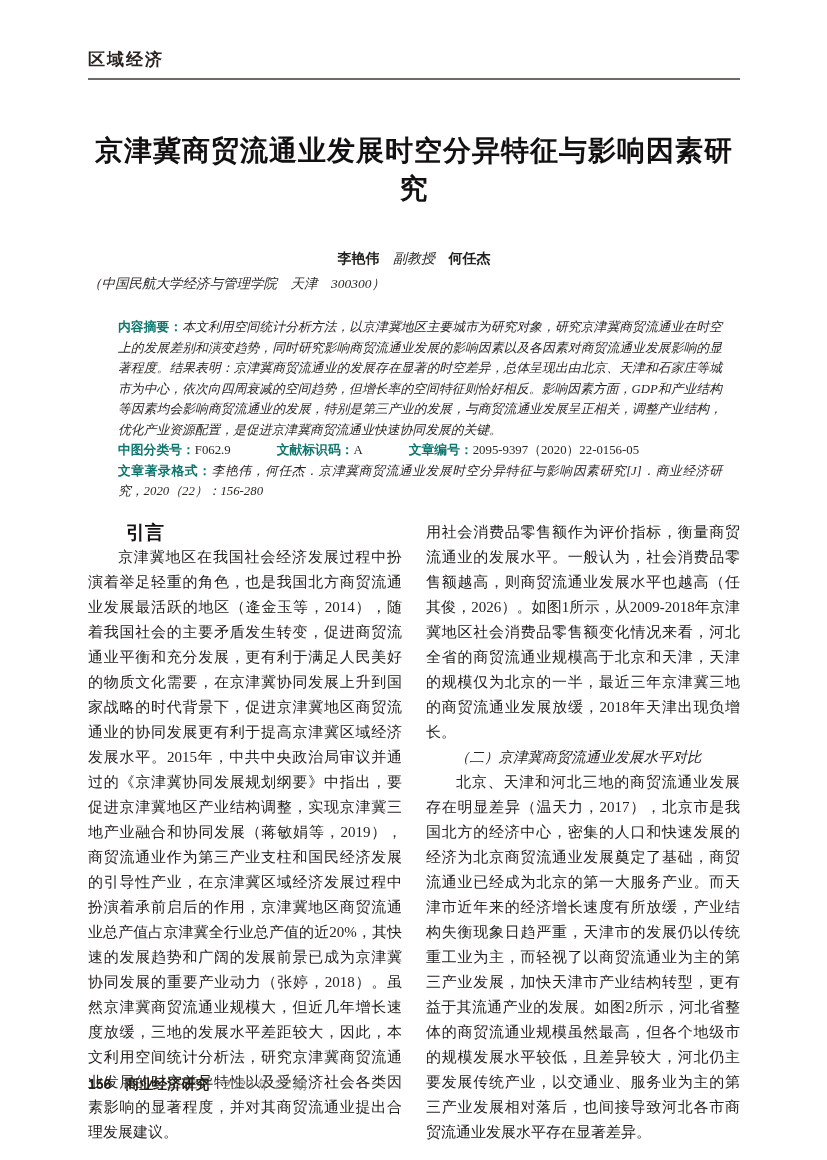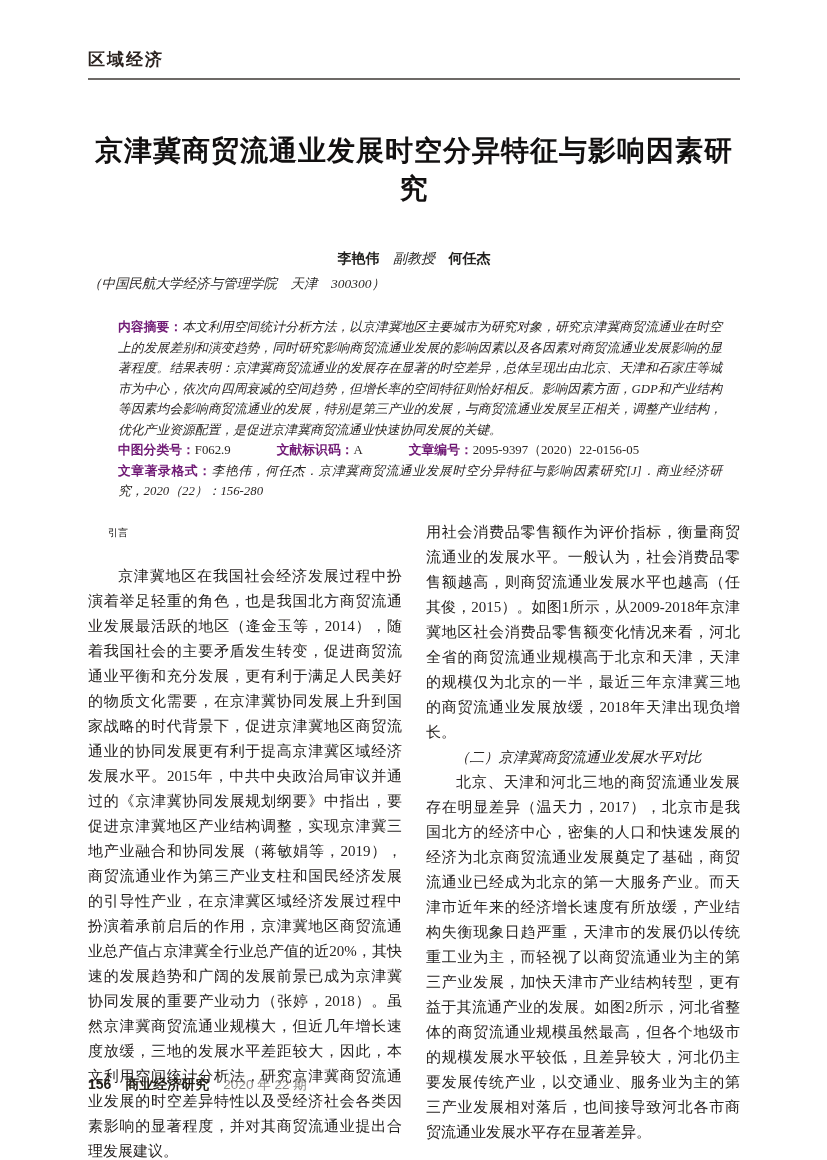--- a/index.html
+++ b/index.html
@@ -36,36 +36,36 @@
   }
   
   .meta{
     margin:24px 0 0 30px;
     width:604px;
     font-size:12.8px;line-height:20.5px;color:#2a2624;
   }
   .meta p{margin:0;text-align:justify;}
   .meta .lbl{
     font-family:"Liberation Sans","DejaVu Sans",sans-serif;
-    font-weight:bold;font-style:normal;color:#701a75;
+    font-weight:bold;font-style:normal;color:#0f766e;
   }
   .kai{font-style:italic;}
   .clcrow .pair{display:inline-block;margin-right:46px;}
   .clcrow .pair:last-child{margin-right:0;}
   
   .columns{
     display:flex;gap:24px;margin-top:18px;
   }
   .col{width:314px;font-size:15px;line-height:25px;text-align:justify;}
   .col p{margin:0;}
   .indent{text-indent:2em;}
   .h-intro{
     font-family:"Liberation Sans","DejaVu Sans",sans-serif;
-    font-weight:normal;font-size:10px;color:#141210;
-    margin:0 0 19px 0;text-indent:2em;line-height:25px;
+    font-weight:bold;font-size:19px;color:#141210;
+    margin:0 0 0 0;text-indent:2em;line-height:25px;
   }
   .h-sec{
     font-family:"Liberation Sans","DejaVu Sans",sans-serif;
     font-weight:bold;font-size:15.5px;color:#141210;
     margin:12px 0 6px 0;text-indent:2em;line-height:26px;text-align:justify;
   }
   .h-sub{
     font-style:italic;font-size:14.5px;color:#262220;
     margin:2px 0 2px 0;text-indent:2em;line-height:25px;
   }
@@ -106,21 +106,21 @@
   <main class="columns">
 
     <section class="col">
       <h2 class="h-intro">引言</h2>
       <p class="indent">京津冀地区在我国社会经济发展过程中扮演着举足轻重的角色，也是我国北方商贸流通业发展最活跃的地区（逄金玉等，2014），随着我国社会的主要矛盾发生转变，促进商贸流通业平衡和充分发展，更有利于满足人民美好的物质文化需要，在京津冀协同发展上升到国家战略的时代背景下，促进京津冀地区商贸流通业的协同发展更有利于提高京津冀区域经济发展水平。2015年，中共中央政治局审议并通过的《京津冀协同发展规划纲要》中指出，要促进京津冀地区产业结构调整，实现京津冀三地产业融合和协同发展（蒋敏娟等，2019），商贸流通业作为第三产业支柱和国民经济发展的引导性产业，在京津冀区域经济发展过程中扮演着承前启后的作用，京津冀地区商贸流通业总产值占京津冀全行业总产值的近20%，其快速的发展趋势和广阔的发展前景已成为京津冀协同发展的重要产业动力（张婷，2018）。虽然京津冀商贸流通业规模大，但近几年增长速度放缓，三地的发展水平差距较大，因此，本文利用空间统计分析法，研究京津冀商贸流通业发展的时空差异特性以及受经济社会各类因素影响的显著程度，并对其商贸流通业提出合理发展建议。</p>
       <h3 class="h-sec">京津冀商贸流通业发展规模变化及发展水平对比</h3>
 
     </section>
 
     <section class="col">
-      <p>用社会消费品零售额作为评价指标，衡量商贸流通业的发展水平。一般认为，社会消费品零售额越高，则商贸流通业发展水平也越高（任其俊，2015）。如图1所示，从2009-2018年京津冀地区社会消费品零售额变化情况来看，河北全省的商贸流通业规模高于北京和天津，天津的规模仅为北京的一半，最近三年京津冀三地的商贸流通业发展放缓，2018年天津出现负增长。</p>
+      <p>用社会消费品零售额作为评价指标，衡量商贸流通业的发展水平。一般认为，社会消费品零售额越高，则商贸流通业发展水平也越高（任其俊，2026）。如图1所示，从2009-2018年京津冀地区社会消费品零售额变化情况来看，河北全省的商贸流通业规模高于北京和天津，天津的规模仅为北京的一半，最近三年京津冀三地的商贸流通业发展放缓，2018年天津出现负增长。</p>
       <p class="h-sub">（二）京津冀商贸流通业发展水平对比</p>
       <p class="indent">北京、天津和河北三地的商贸流通业发展存在明显差异（温天力，2017），北京市是我国北方的经济中心，密集的人口和快速发展的经济为北京商贸流通业发展奠定了基础，商贸流通业已经成为北京的第一大服务产业。而天津市近年来的经济增长速度有所放缓，产业结构失衡现象日趋严重，天津市的发展仍以传统重工业为主，而轻视了以商贸流通业为主的第三产业发展，加快天津市产业结构转型，更有益于其流通产业的发展。如图2所示，河北省整体的商贸流通业规模虽然最高，但各个地级市的规模发展水平较低，且差异较大，河北仍主要发展传统产业，以交通业、服务业为主的第三产业发展相对落后，也间接导致河北各市商贸流通业发展水平存在显著差异。</p>
       <h3 class="h-sec">影响因素的选取与模型构建</h3>
 
     </section>
 
   </main>
 
   <footer class="footer">
     <span class="pno">156</span>

